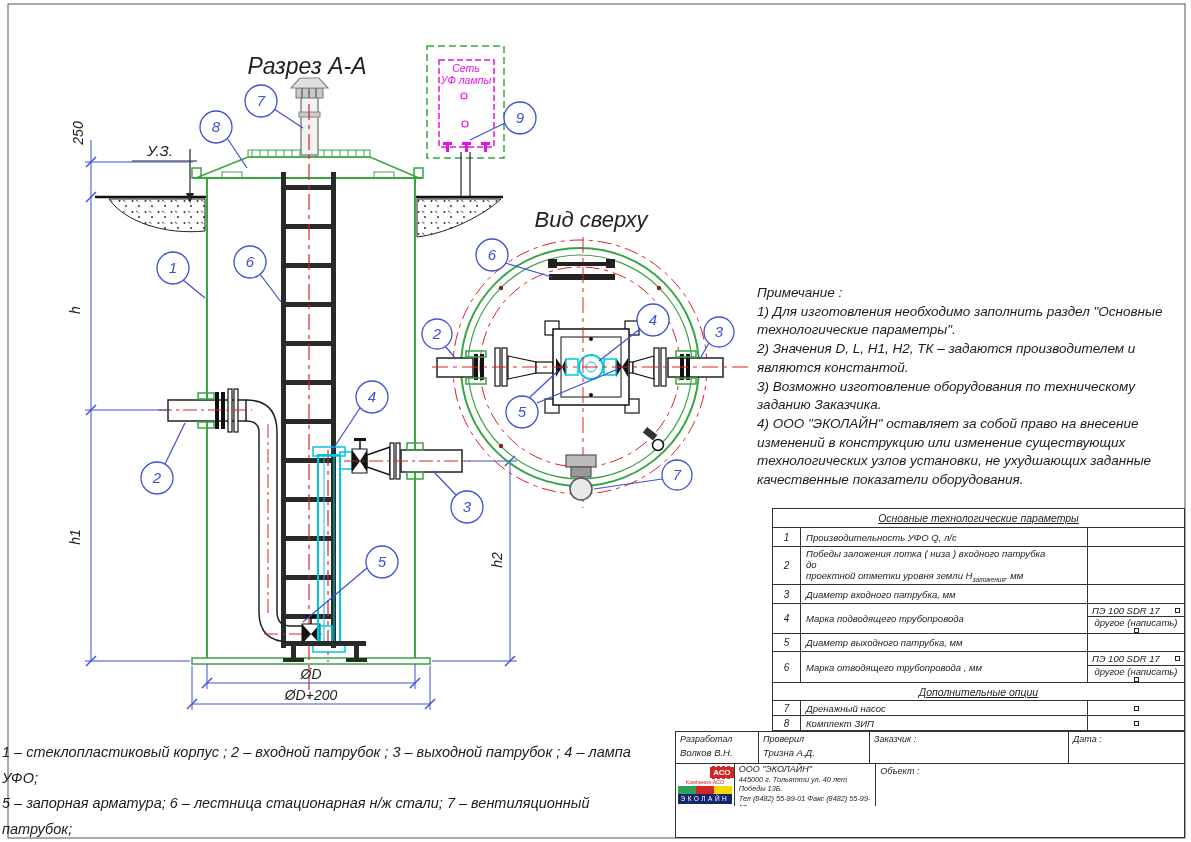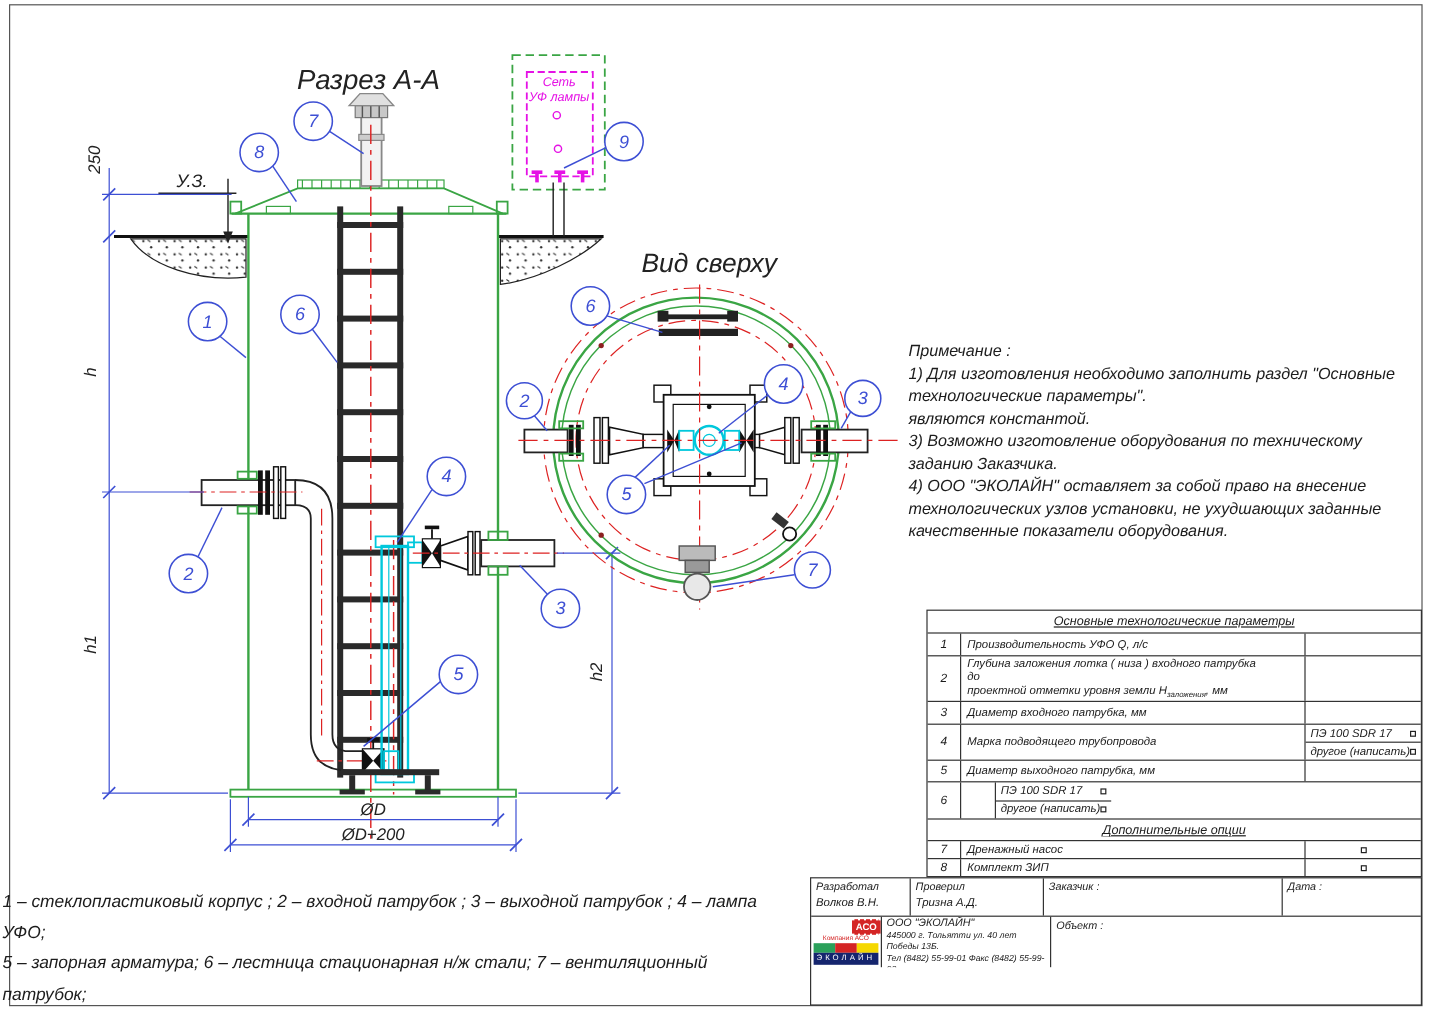--- a/index.html
+++ b/index.html
@@ -18,21 +18,21 @@
             font-style:italic; font-size:9.5px; color:#1c1c1c; box-sizing:border-box; }
   .ptable * { box-sizing:border-box; }
   .prow { display:flex; border-top:1px solid #333; }
   .prow:first-child { border-top:none; }
   .phead { justify-content:center; align-items:center; font-size:10.5px; }
   .phead span { text-decoration:underline; }
   .pnum { width:28px; border-right:1px solid #333; display:flex; align-items:center; justify-content:center; font-size:10px; }
   .ptext { flex:1; padding:1px 5px; display:flex; flex-direction:column; justify-content:center; }
   .pval { width:97px; border-left:1px solid #333; display:flex; flex-direction:column;margin-left:28px; }
   .popt { flex:1; display:flex; align-items:center; justify-content:space-between; padding:0 4px; }
-  .popt + .popt { border-top:1px solid #333; }
+  .popt + .popt { border-top:1px solid #333;flex-direction:column; }
   .pval.center { align-items:center; justify-content:center; flex-direction:row; }
   .cb { width:5px; height:5px; border:1px solid #222; display:inline-block; flex:none; }
   sub { font-size:6.5px; }
 
   
   .tblock { left:675px; top:731px; width:510px; height:107px; border:1px solid #333;
             font-style:italic; font-size:9.5px; color:#1c1c1c; box-sizing:border-box; }
   .tblock * { box-sizing:border-box; }
   .trow { display:flex; }
   .trow + .trow { border-top:1px solid #333; }
@@ -418,43 +418,45 @@
         <text x="677" y="480" fill="#3d4fd4" text-anchor="middle">7</text>
       </g>
     </g>
   </g>
 </svg>
 
   <div class="abs notes">
     <div>Примечание :</div>
     <div>1) Для изготовления необходимо заполнить раздел "Основные</div>
     <div>технологические параметры".</div>
+    <div>2) Значения D, L, H1, H2, ТК – задаются производителем и</div>
     <div>являются константой.</div>
     <div>3) Возможно изготовление оборудования по техническому</div>
     <div>заданию Заказчика.</div>
     <div>4) ООО "ЭКОЛАЙН" оставляет за собой право на внесение</div>
+    <div>изменений в конструкцию или изменение существующих</div>
     <div>технологических узлов установки, не ухудшающих заданные</div>
     <div>качественные показатели оборудования.</div>
   </div>
 
   <div class="abs ptable">
     <div class="prow phead" style="height:18px">
       <span>Основные технологические параметры</span>
     </div>
     <div class="prow" style="height:19px">
       <div class="pnum">1</div>
       <div class="ptext">
           <span>Производительность УФО Q, л/с</span>
         </div>
       <div class="pval"></div>
     </div>
     <div class="prow" style="height:38px">
       <div class="pnum">2</div>
       <div class="ptext">
-        <span>Глубина заложения лотка ( низа ) входного патрубка до</span>
+        <span>Победы заложения лотка ( низа ) входного патрубка до</span>
         <span><span>проектной отметки уровня земли Н</span><sub>заложения</sub><span>, мм</span></span>
       </div>
       <div class="pval"></div>
     </div>
     <div class="prow" style="height:19px">
       <div class="pnum">3</div>
       <div class="ptext">
           <span>Диаметр входного патрубка, мм</span>
         </div>
       <div class="pval"></div>
@@ -477,20 +479,23 @@
     </div>
     <div class="prow" style="height:18px">
       <div class="pnum">5</div>
       <div class="ptext">
           <span>Диаметр выходного патрубка, мм</span>
         </div>
       <div class="pval"></div>
     </div>
     <div class="prow" style="height:31px">
       <div class="pnum">6</div>
+      <div class="ptext">
+          <span>Марка отводящего трубопровода , мм</span>
+        </div>
       <div class="pval">
         <div class="popt">
             <span>ПЭ 100 SDR 17</span>
             <span class="cb"></span>
           </div>
         <div class="popt">
             <span>другое (написать)</span>
             <span class="cb"></span>
           </div>
       </div>

